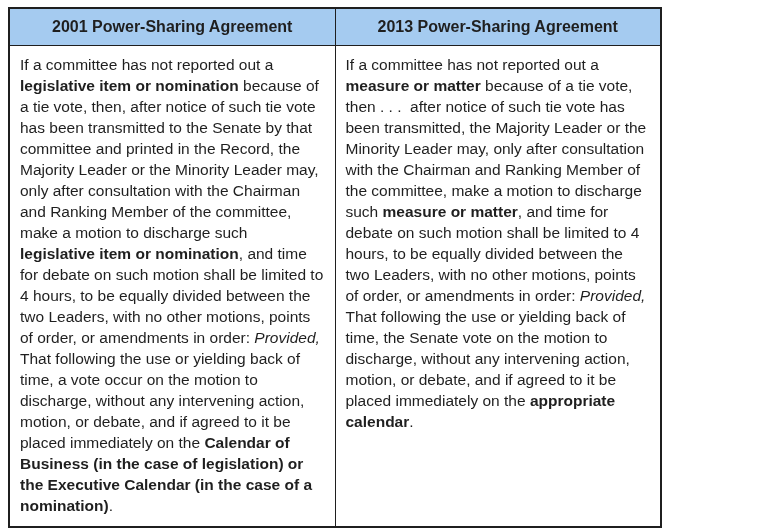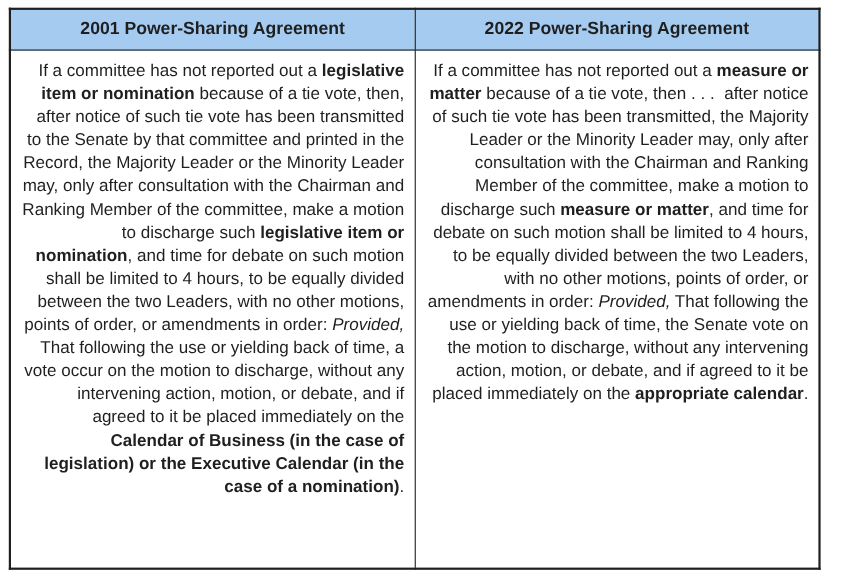--- a/index.html
+++ b/index.html
@@ -10,61 +10,60 @@
     color: var(--text, #1f1f1f);
   }
   .page {
     box-sizing: border-box;
     width: 770px;
     height: 531px;
     padding: 7px 8px 11px 8px;
     background: #ffffff;
   }
   table.cmp-table {
-    width: 738px;
+    width: 654px;
     border-collapse: collapse;
     table-layout: fixed;
     border: 2px solid var(--border, #1f1f1f);
   }
   table.cmp-table th,
   table.cmp-table td {
     border: 1.5px solid var(--border, #1f1f1f);
   }
   table.cmp-table th {
     background: var(--header-bg, #a5cbf0);
     font-size: 16px;
     font-weight: 700;
     text-align: center;
     padding: 9px 4px;
     color: var(--text, #1f1f1f);
   }
   table.cmp-table td {
     vertical-align: top;
     padding: 8px 9px 10px 10px;
     height: 452px;
-    text-align: right;
   }
   .cellbody {
     font-size: 15.5px;
     line-height: 21px;
     color: var(--text, #1f1f1f);
     white-space: pre-wrap;
   }
   .cellbody b { font-weight: 700; }
   .cellbody i { }
 </style>
 </head>
 <body>
 
 <div class="page">
   <table class="cmp-table">
     <thead>
       <tr>
         <th>2001 Power-Sharing Agreement</th>
-        <th>2022 Power-Sharing Agreement</th>
+        <th>2013 Power-Sharing Agreement</th>
       </tr>
     </thead>
     <tbody>
       <tr>
         <td>
           <div class="cellbody">If a committee has not reported out a <b>legislative item or nomination</b> because of a tie vote, then, after notice of such tie vote has been transmitted to the Senate by that committee and printed in the Record, the Majority Leader or the Minority Leader may, only after consultation with the Chairman and Ranking Member of the committee, make a motion to discharge such <b>legislative item or nomination</b>, and time for debate on such motion shall be limited to 4 hours, to be equally divided between the two Leaders, with no other motions, points of order, or amendments in order: <i>Provided,</i> That following the use or yielding back of time, a vote occur on the motion to discharge, without any intervening action, motion, or debate, and if agreed to it be placed immediately on the <b>Calendar of Business (in the case of legislation) or the Executive Calendar (in the case of a nomination)</b>.</div>
         </td>
         <td>
           <div class="cellbody">If a committee has not reported out a <b>measure or matter</b> because of a tie vote, then . . .  after notice of such tie vote has been transmitted, the Majority Leader or the Minority Leader may, only after consultation with the Chairman and Ranking Member of the committee, make a motion to discharge such <b>measure or matter</b>, and time for debate on such motion shall be limited to 4 hours, to be equally divided between the two Leaders, with no other motions, points of order, or amendments in order: <i>Provided,</i> That following the use or yielding back of time, the Senate vote on the motion to discharge, without any intervening action, motion, or debate, and if agreed to it be placed immediately on the <b>appropriate calendar</b>.</div>
         </td>

